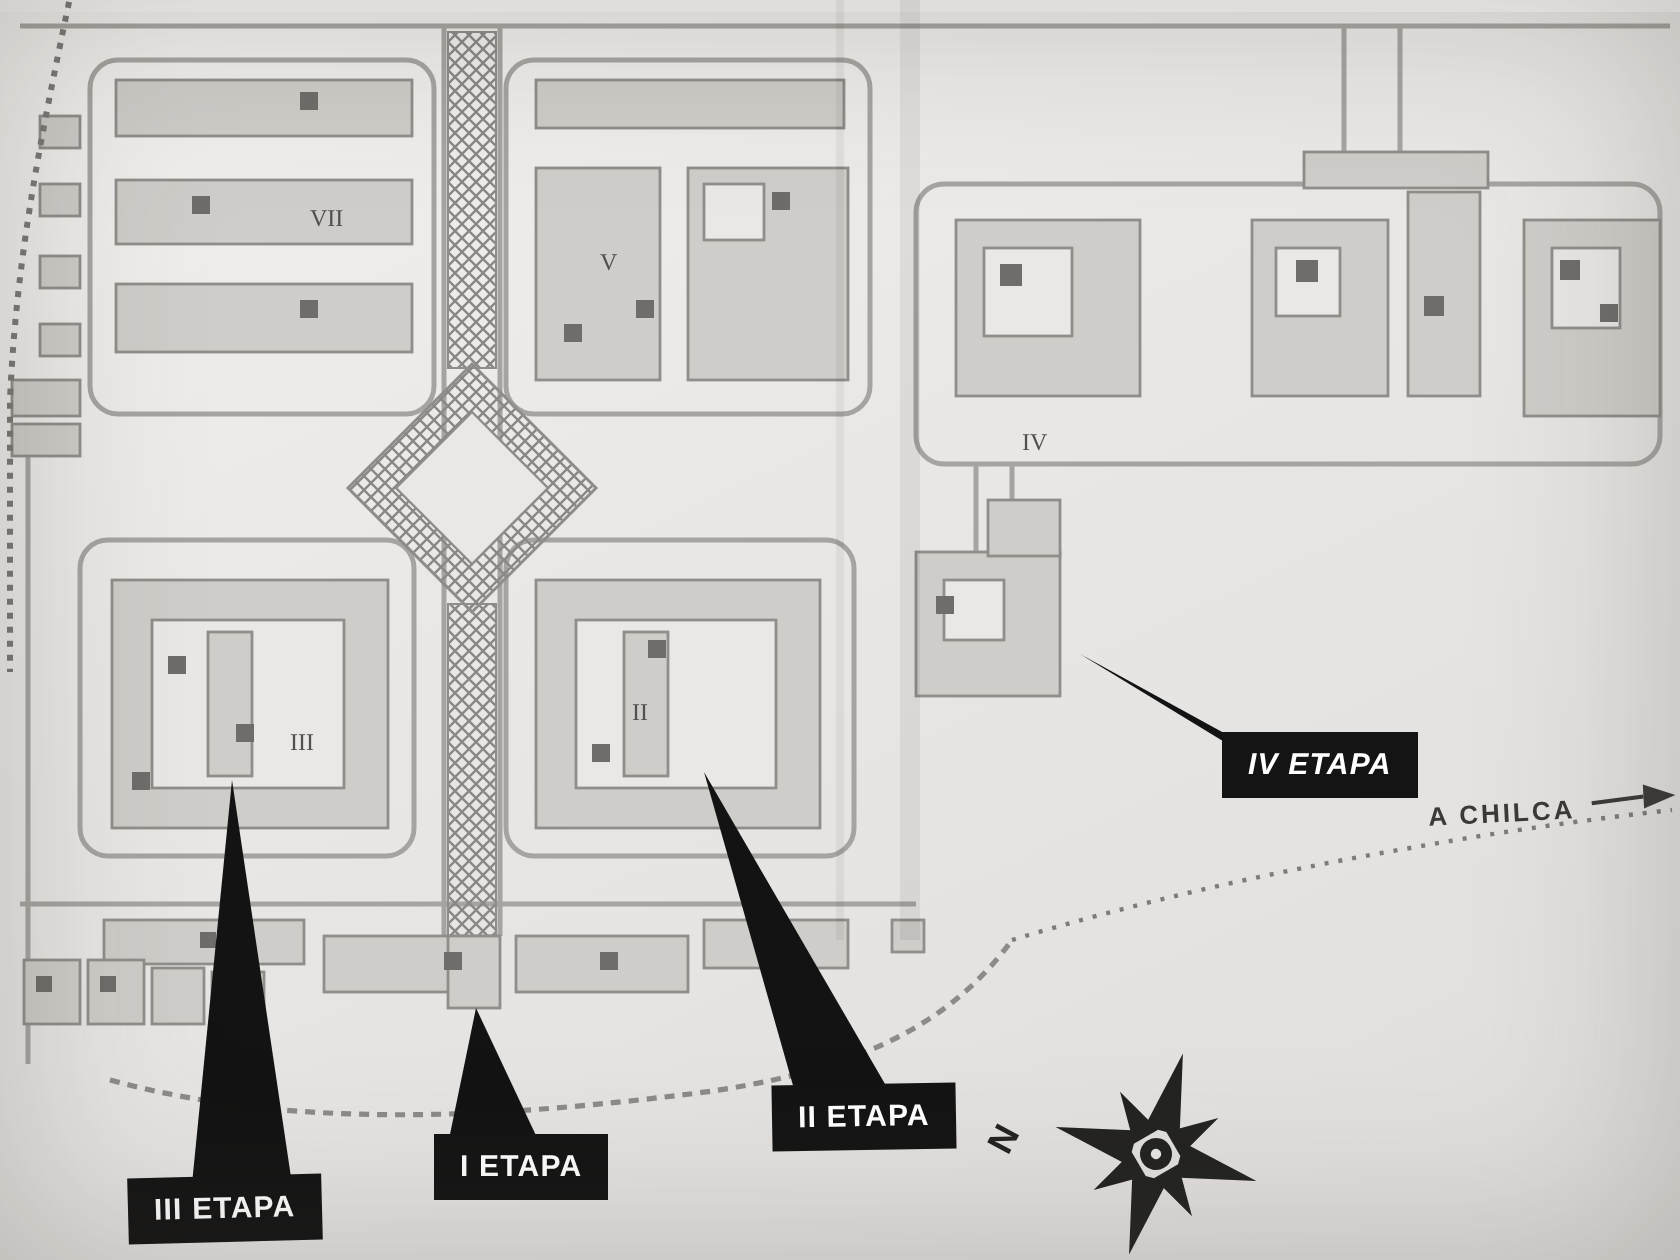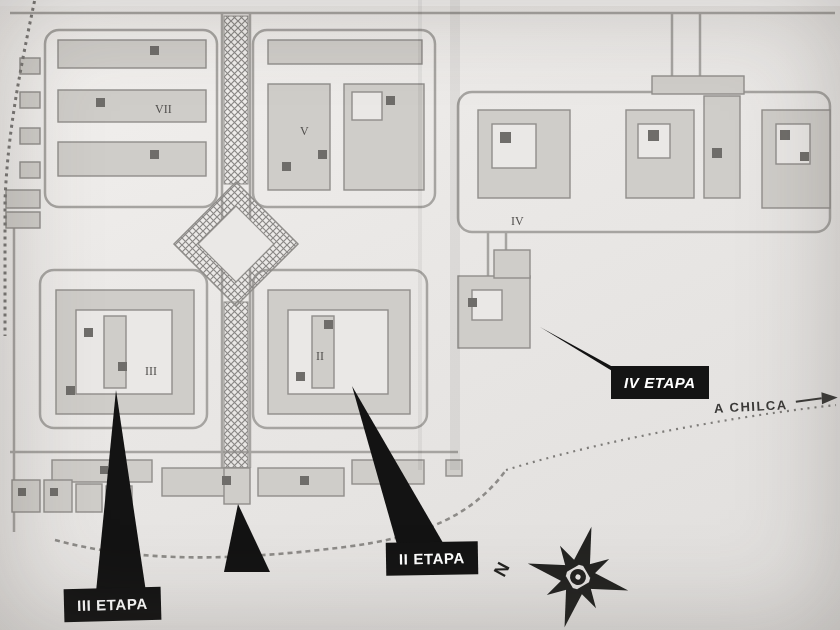--- a/index.html
+++ b/index.html
@@ -181,17 +181,18 @@
   </g>
   <text x="504" y="578" transform="rotate(-62 504 578)" font-size="18" font-weight="bold" fill="#232321">N</text>
 
   <g>
     <rect x="418" y="0" width="4" height="470" fill="rgba(0,0,0,0.05)"></rect>
     <rect x="450" y="0" width="10" height="470" fill="rgba(0,0,0,0.06)"></rect>
   </g>
 </svg>
 
 <div class="tag" id="tag-etapa3">III ETAPA</div>
+<div class="tag" id="tag-etapa1">I ETAPA</div>
 <div class="tag" id="tag-etapa2">II ETAPA</div>
 <div class="tag" id="tag-etapa4">IV ETAPA</div>
 
 <div class="vignette"></div>
 </div>
 
 </body></html>

